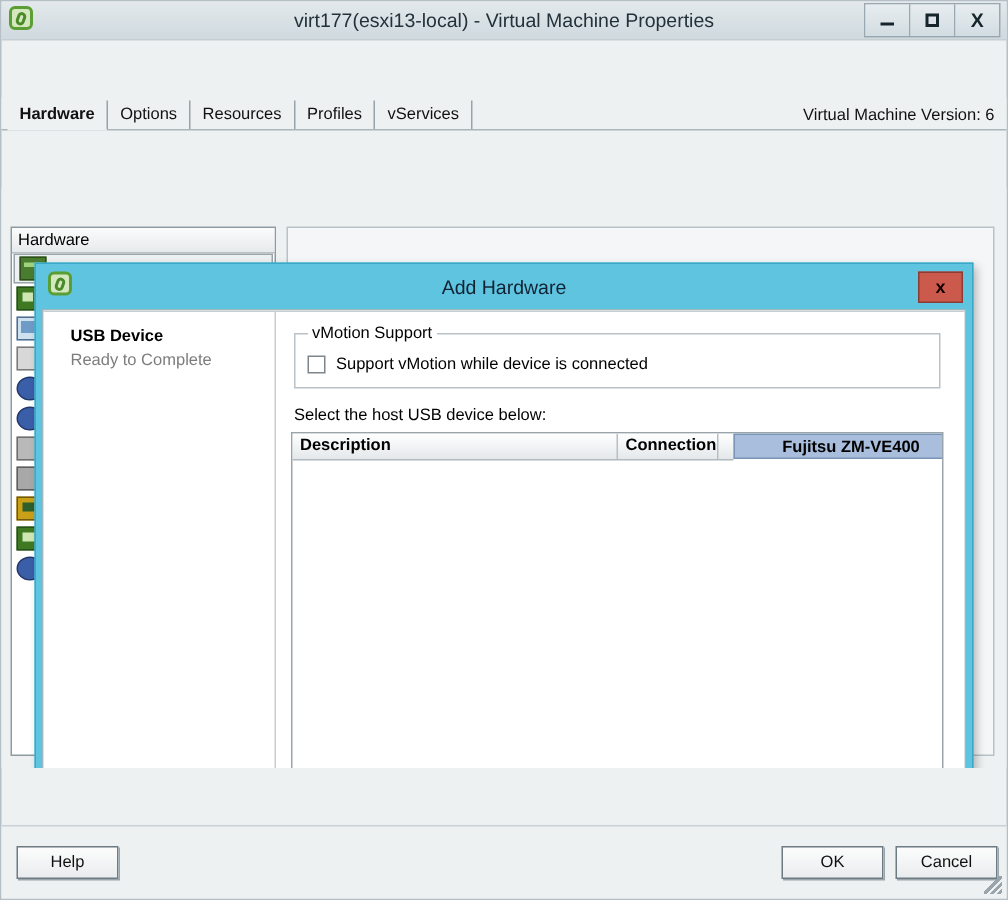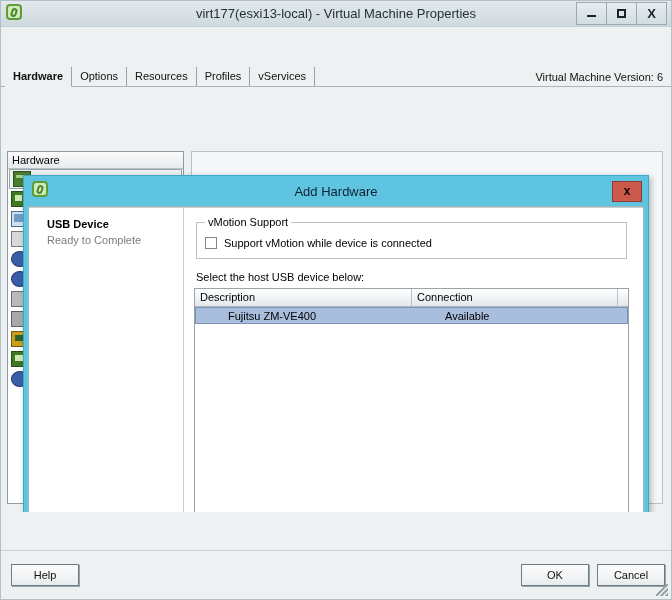--- a/index.html
+++ b/index.html
@@ -343,22 +343,23 @@
   }
   .check-label { font-size: 11px; }
 
   .list-caption { font-size: 11px; margin: 12px 0 5px 2px; }
 
   .table-wrap {
     border: 1px solid #9aa5ab;
     background: #fff;
     height: 252px;
     display: flex;
-    flex-direction: column;
+    flex-direction: row;
     overflow: hidden;
+    font-weight: bold;
   }
   .table-head {
     display: flex;
     height: 17px;
     flex: none;
     background: linear-gradient(#ffffff, #e4e8ea);
     border-bottom: 1px solid #b0b9bf;
   }
   .th {
     font-size: 11px;

